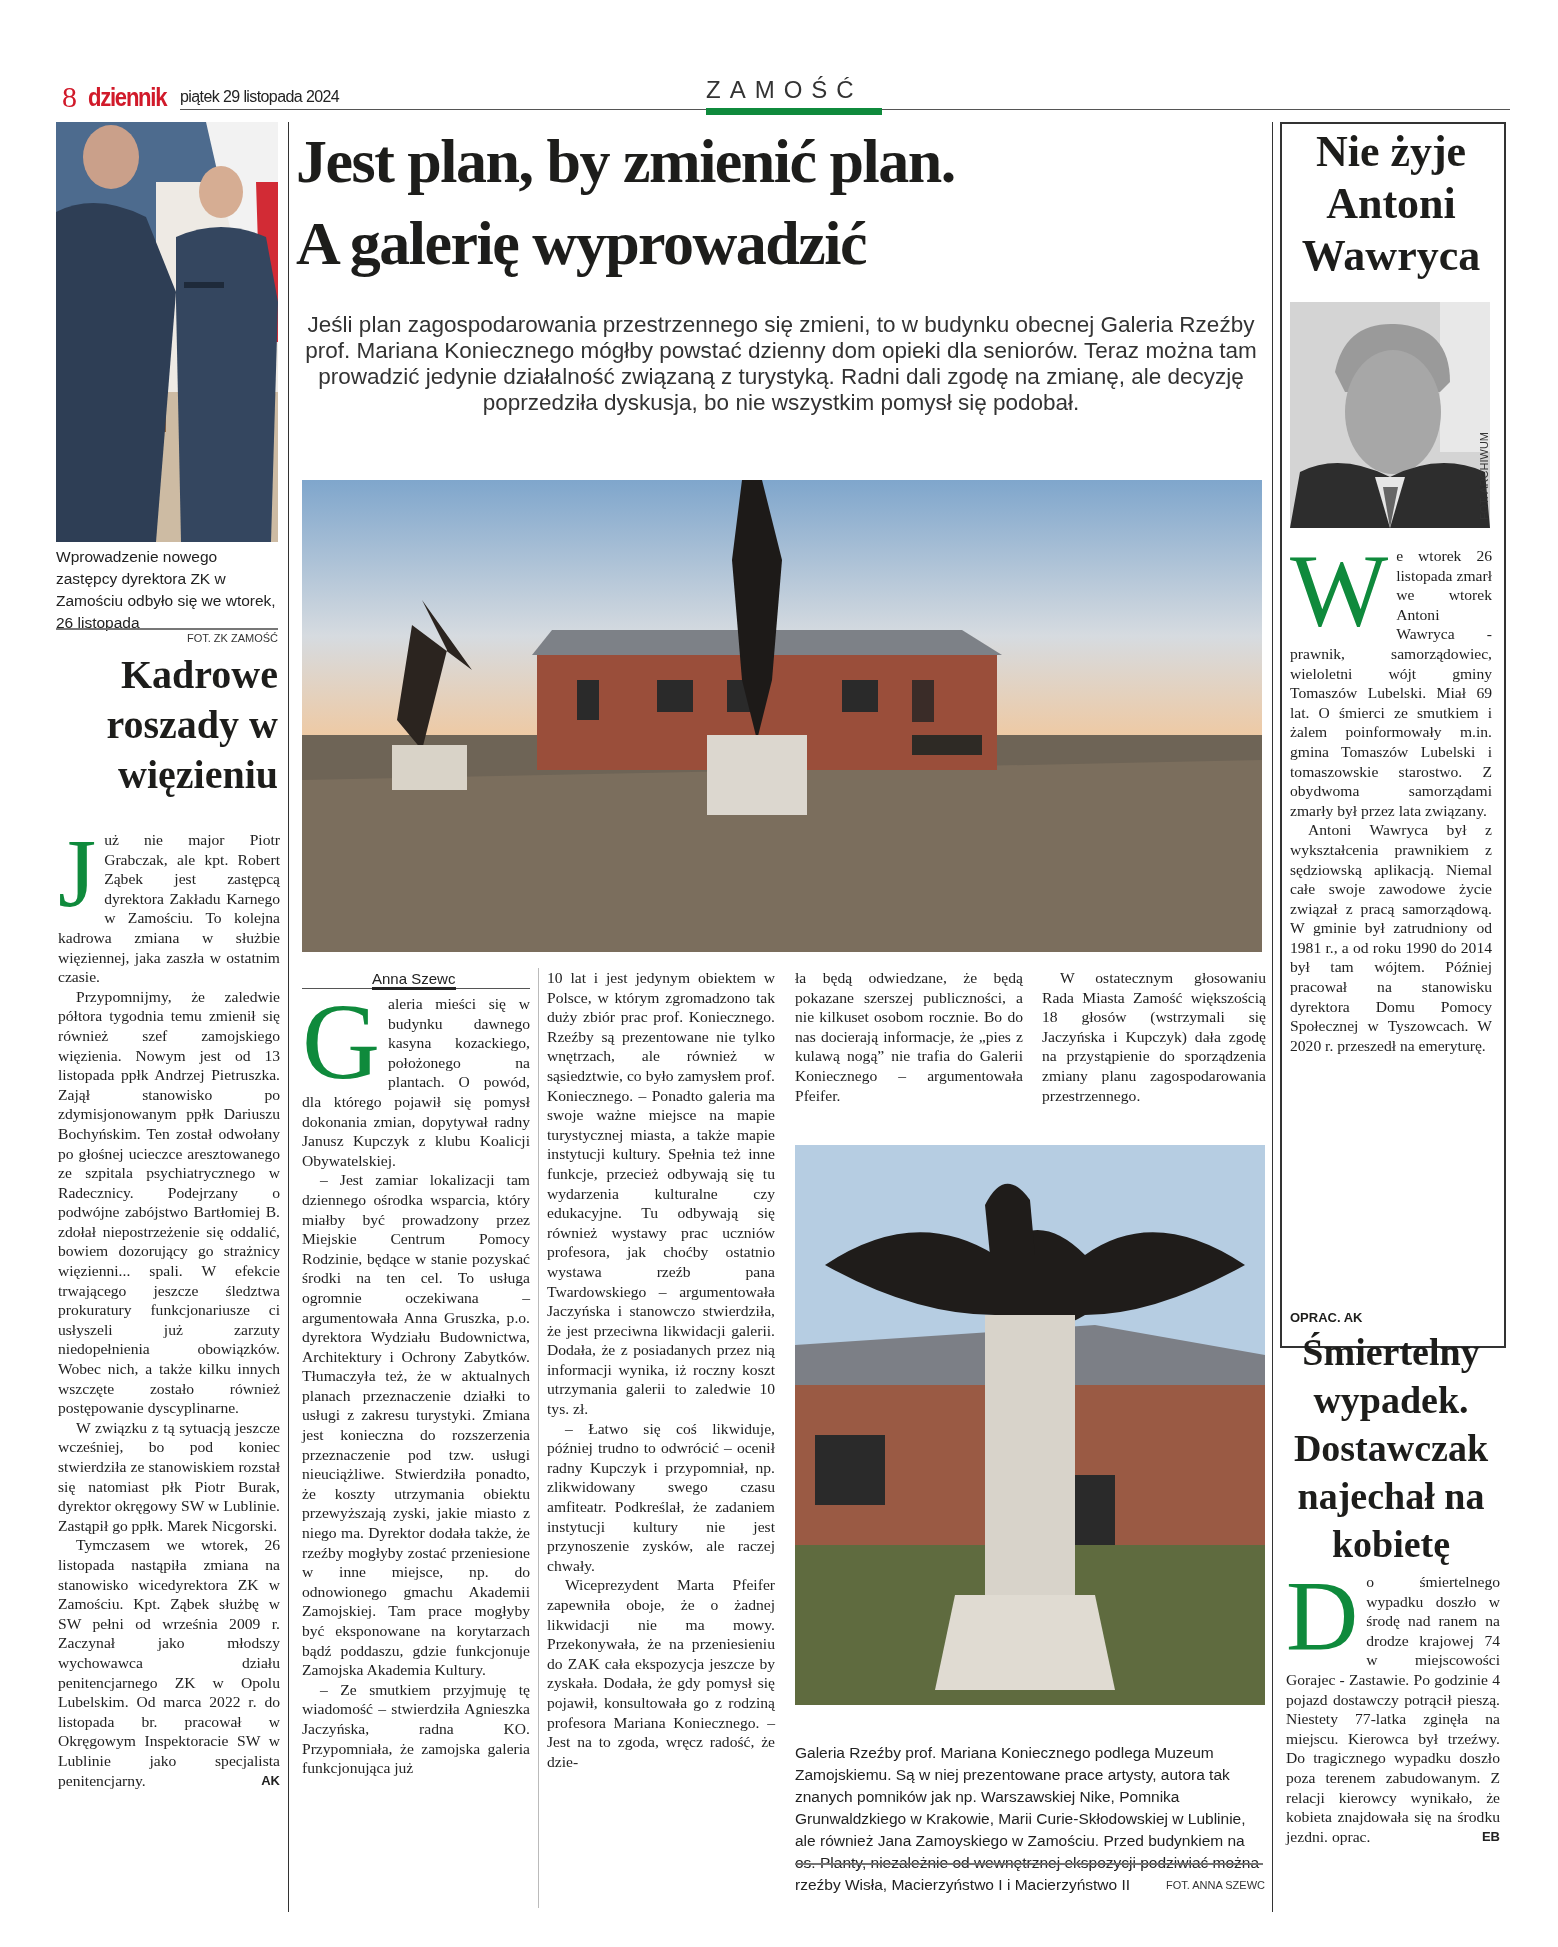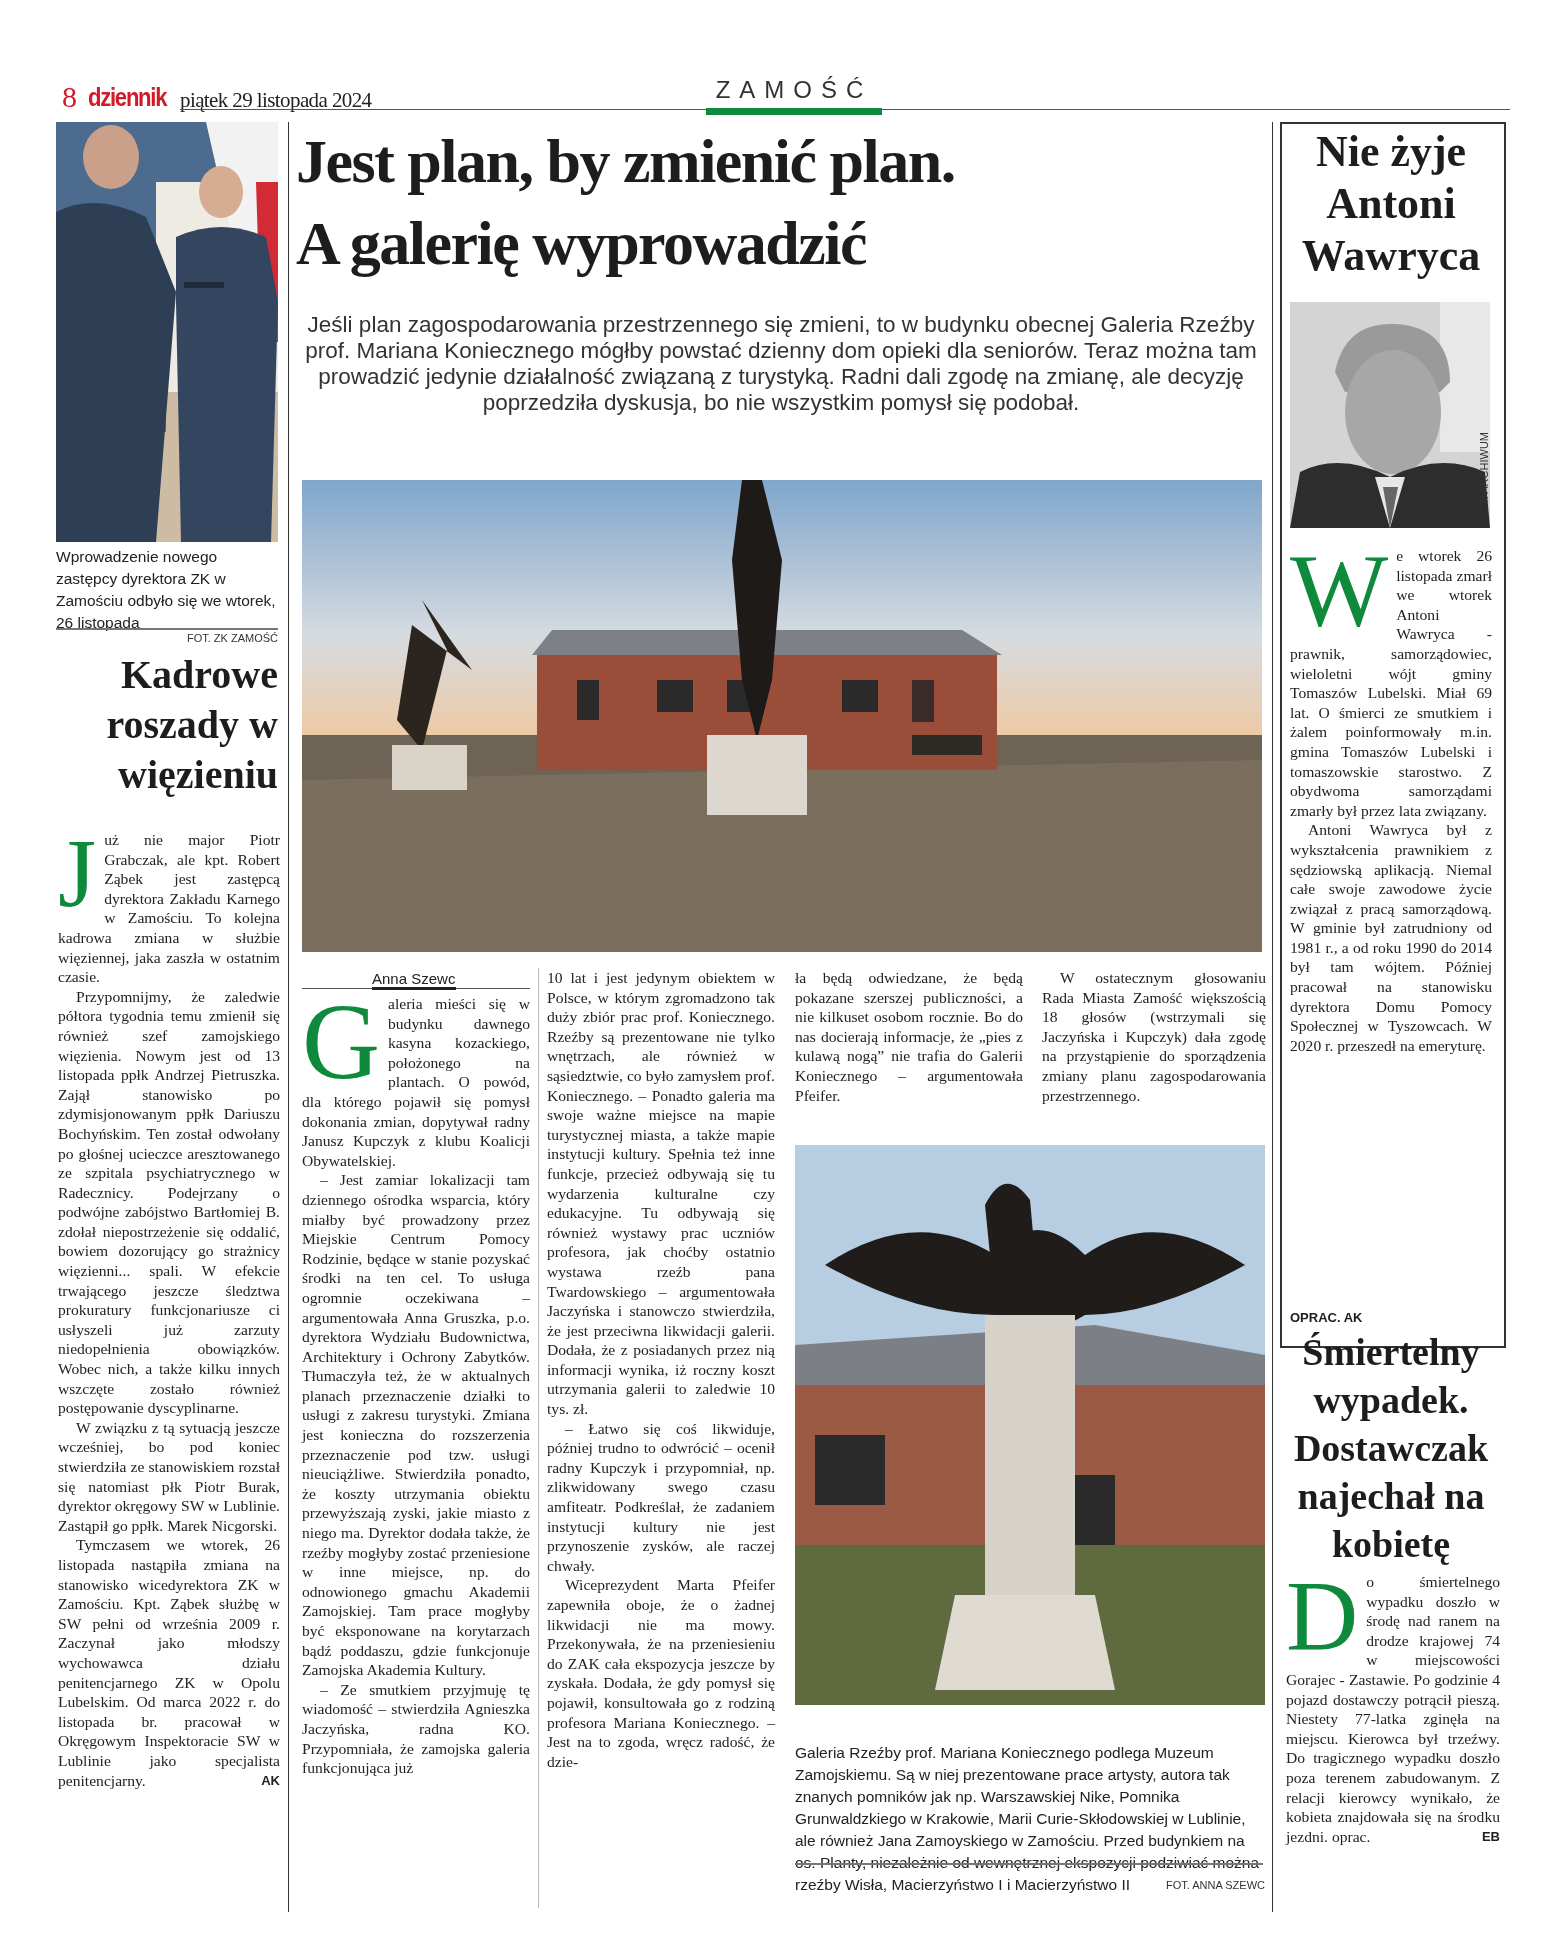--- a/index.html
+++ b/index.html
@@ -3,23 +3,23 @@
 <meta charset="utf-8">
 <style>
   html, body { margin: 0; padding: 0; background: #ffffff; }
   body { width: 1558px; height: 1947px; position: relative; overflow: hidden; color: #1d1d1b; }
   .abs { position: absolute; }
 
   
   #masthead { left: 62px; top: 86px; width: 1448px; height: 24px; }
   #page-num { left: 0; top: -6px; font-size: 30px; color: #d11a2a; font-family: "Liberation Serif", serif; }
   #logo { left: 26px; top: -4px; font-size: 26px; font-weight: bold; color: #d11a2a; font-family: "Liberation Sans", sans-serif; letter-spacing: -1.5px; transform: scaleX(0.85); transform-origin: left; }
-  #date { left: 118px; top: 2px; font-size: 21px; color: #222; font-family: Liberation Serif, serif; letter-spacing: -0.6px; }
+  #date { left: 118px; top: 2px; font-size: 16px; color: #222; font-family: Liberation Sans, sans-serif; letter-spacing: -0.6px; }
   #header-rule { left: 118px; top: 23px; width: 1330px; height: 1px; background: #555; }
-  #section { left: 644px; top: -10px; width: 176px; text-align: center; font-size: 24px; letter-spacing: 9px; color: #333; font-family: "Liberation Sans", sans-serif; font-weight: 300; }
+  #section { left: 644px; top: -10px; width: 176px; font-size: 24px; letter-spacing: 9px; color: #333; font-family: "Liberation Sans", sans-serif; font-weight: 300; }
   #section-bar { left: 644px; top: 22px; width: 176px; height: 7px; background: #0f8a3c; }
 
   
   .vrule { width: 1px; background: #333; }
 
   
   #photo-officers { left: 56px; top: 122px; width: 222px; height: 420px; overflow: hidden; background: linear-gradient(180deg,#4a6384 0%,#5d7696 30%,#d8d6d0 30%,#e5e1da 70%,#c7b9a6 100%); }
   .caption-sans { font-family: "Liberation Sans", "DejaVu Sans", sans-serif; font-size: 15.5px; line-height: 22px; color: #222; }
   #caption-officers { left: 56px; top: 546px; width: 222px; }
   #caption-officers-rule { left: 56px; top: 628px; width: 222px; height: 2px; background: #777; }

